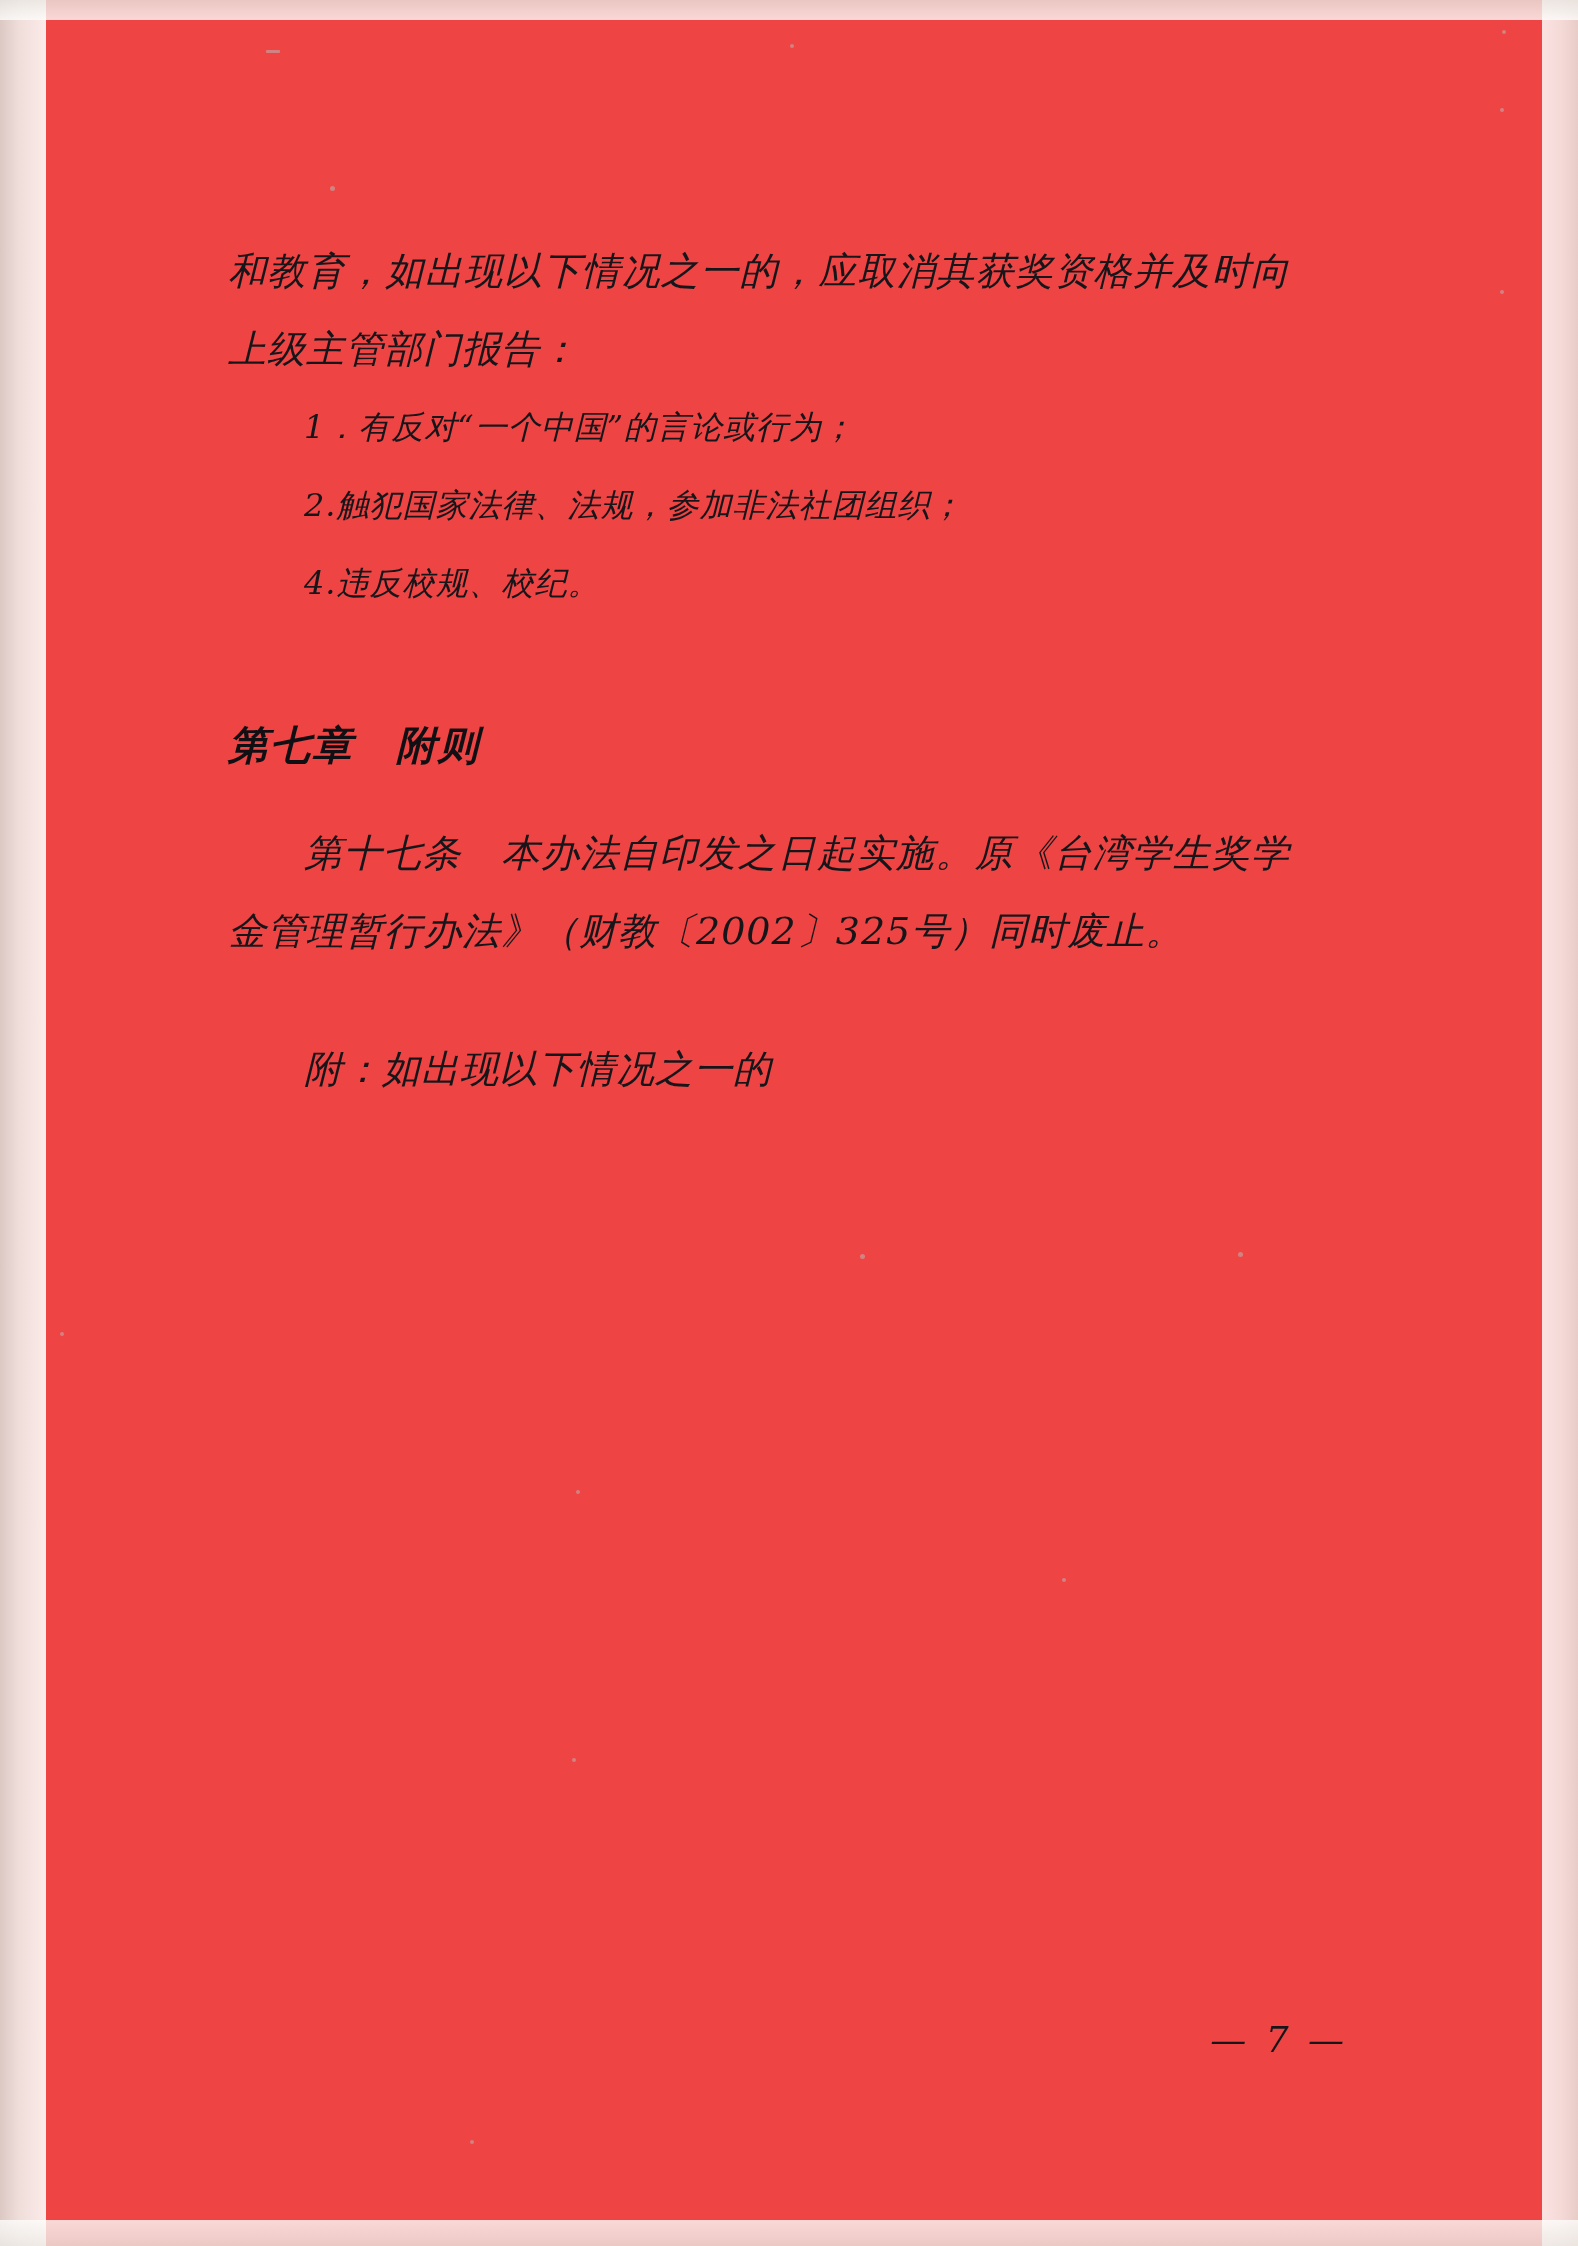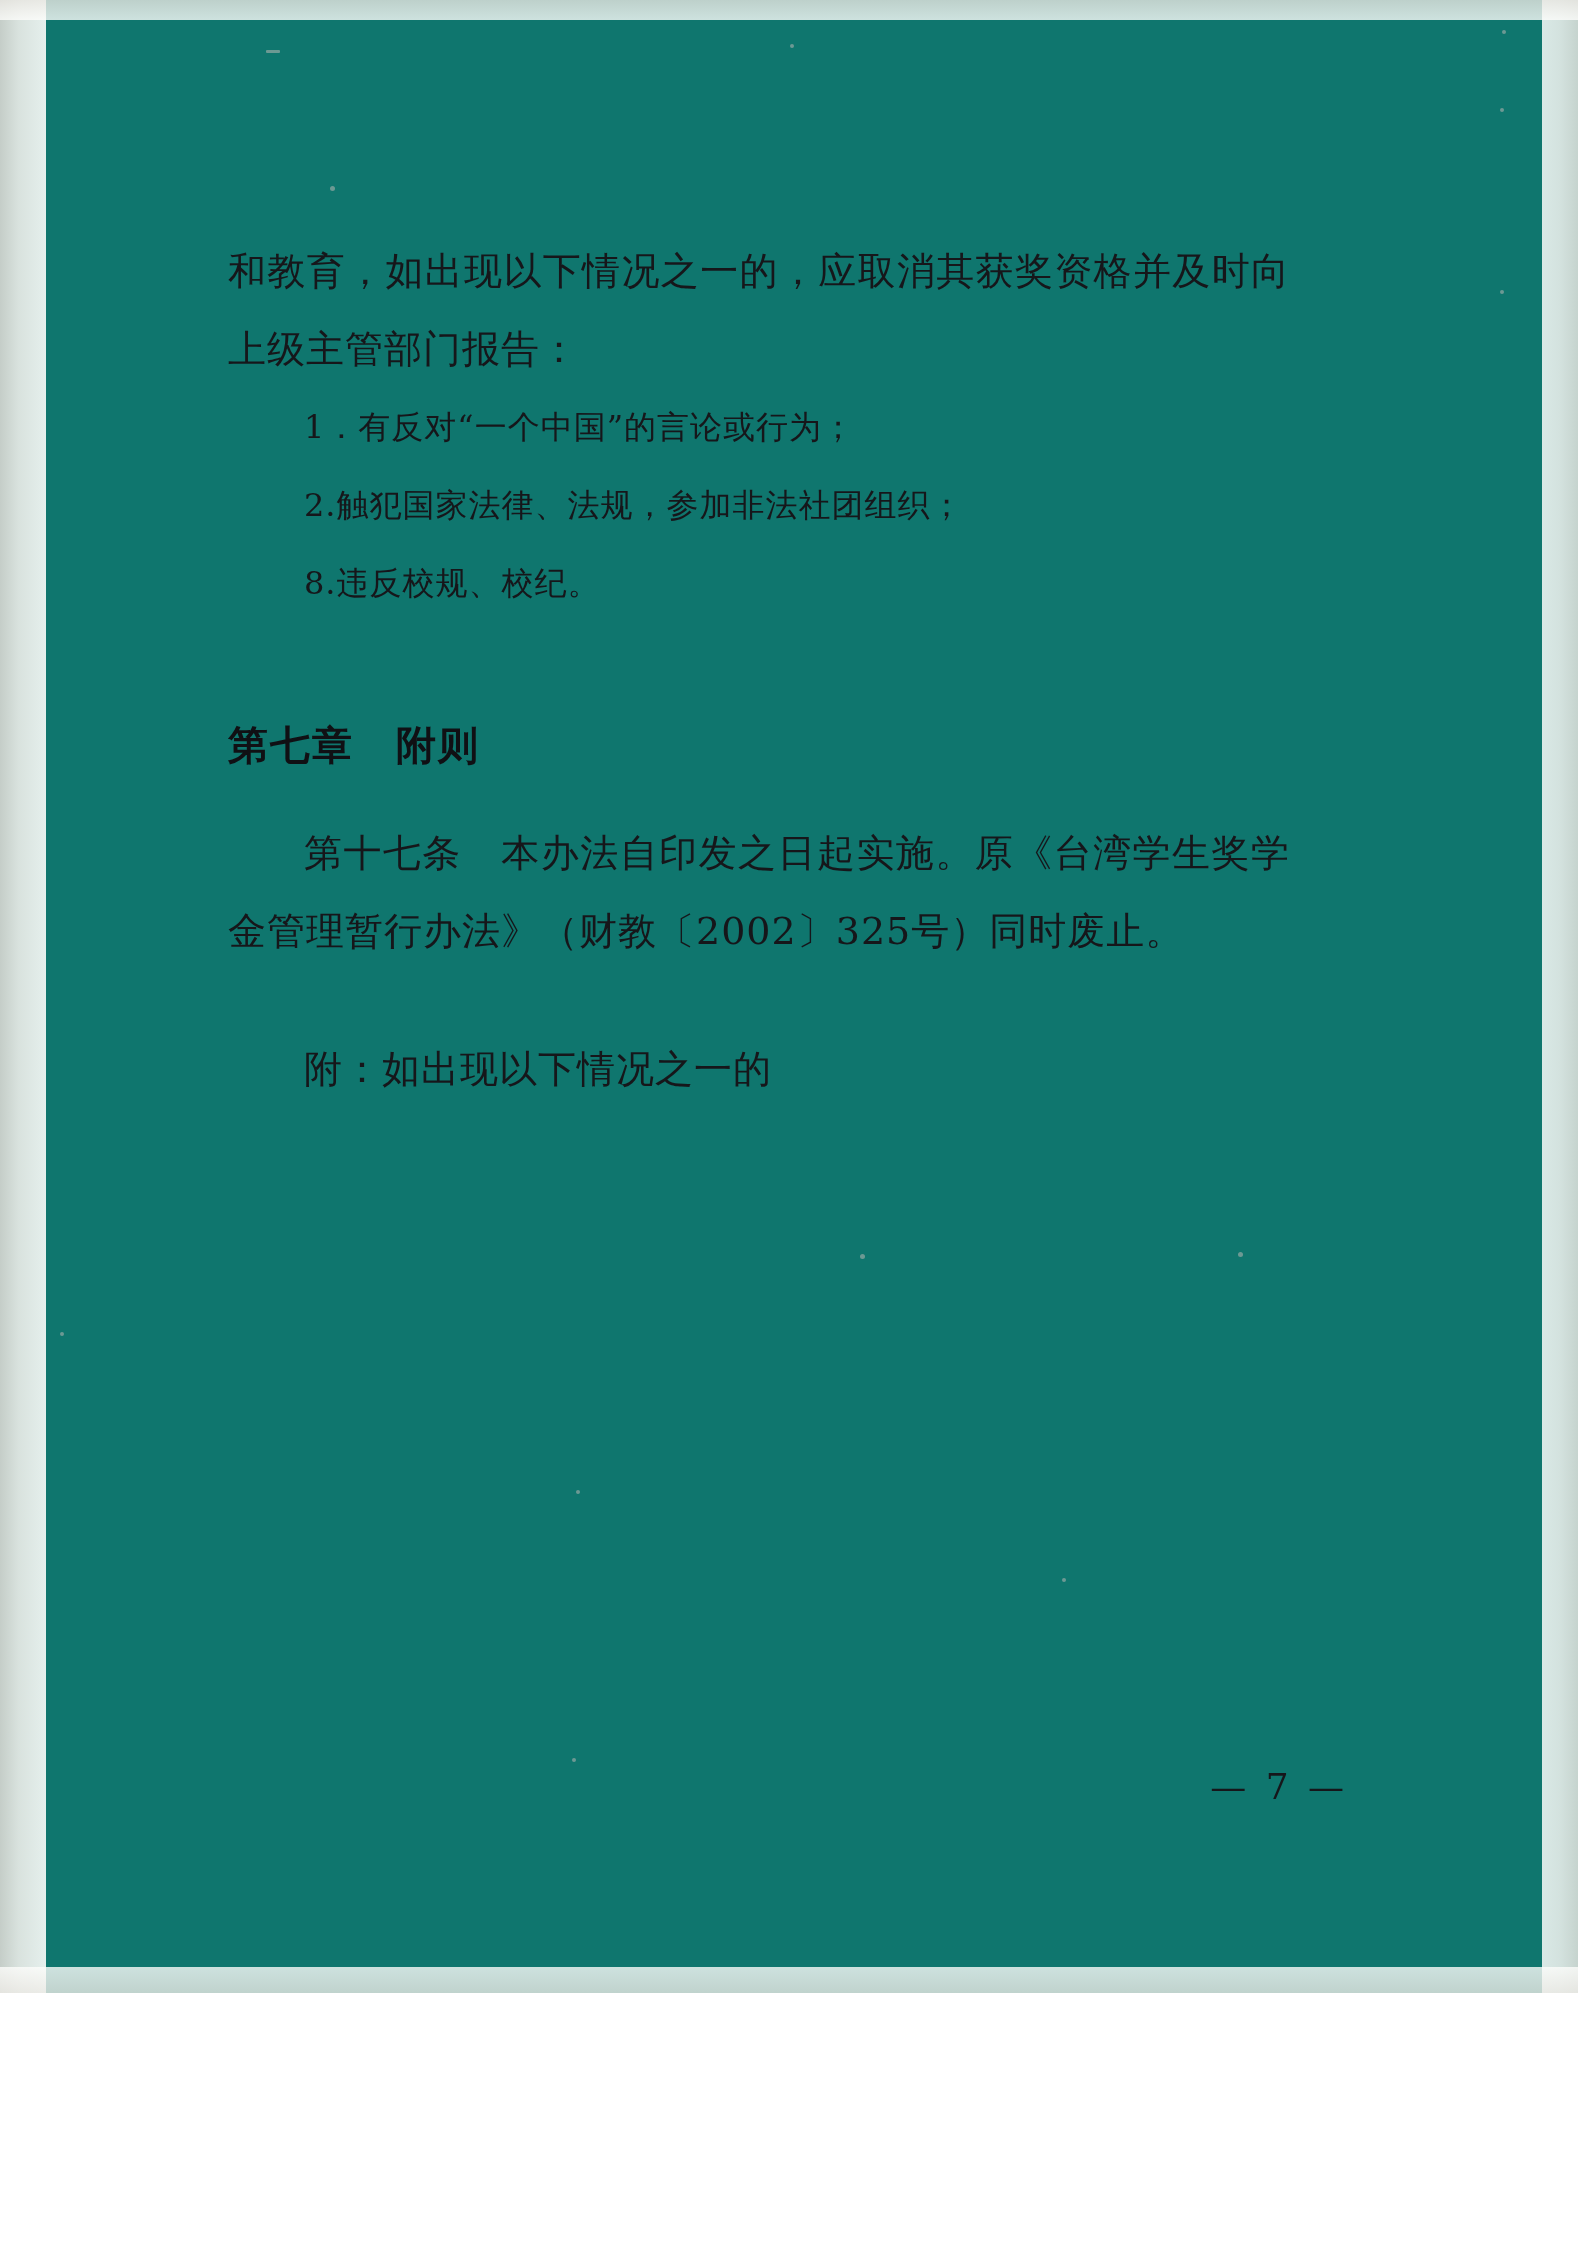--- a/index.html
+++ b/index.html
@@ -7,23 +7,24 @@
     margin: 0;
     padding: 0;
     background: #ffffff;
   }
   body {
     font-family: "DejaVu Serif", "Liberation Serif", serif;
   }
   .page {
     position: relative;
     width: 1578px;
-    height: 1993px;
-    background: #0f766e;
+    height: 2246px;
+    background: #ef4444;
     overflow: hidden;
+    font-style: italic;
   }
   
   .scan-edge-left {
     position: absolute;
     top: 0; left: 0;
     width: 46px; height: 100%;
     background: linear-gradient(to right, #d9d7d2 0%, #efeeea 40%, #fdfdfb 100%);
     opacity: 0.9;
   }
   .scan-edge-right {
@@ -137,21 +138,21 @@
   <div class="speck" style="left:572px; top:1758px; width:4px; height:4px;"></div>
   <div class="speck" style="left:470px; top:2140px; width:4px; height:4px;"></div>
   <div class="speck" style="left:266px; top:50px; width:14px; height:3px; border-radius:1px;"></div>
 
   <div class="content">
 
     <p class="para">和教育，如出现以下情况之一的，应取消其获奖资格并及时向上级主管部门报告：</p>
 
     <p class="list-item">1．有反对“一个中国”的言论或行为；</p>
     <p class="list-item">2.触犯国家法律、法规，参加非法社团组织；</p>
-    <p class="list-item">8.违反校规、校纪。</p>
+    <p class="list-item">4.违反校规、校纪。</p>
 
     <div class="spacer-lg"></div>
 
     <p class="chapter-title">第七章　附则</p>
 
     <div class="spacer-sm"></div>
 
     <p class="para para-indent">第十七条　本办法自印发之日起实施。原《台湾学生奖学金管理暂行办法》（财教〔2002〕325号）同时废止。</p>
 
     <div class="spacer-md"></div>

